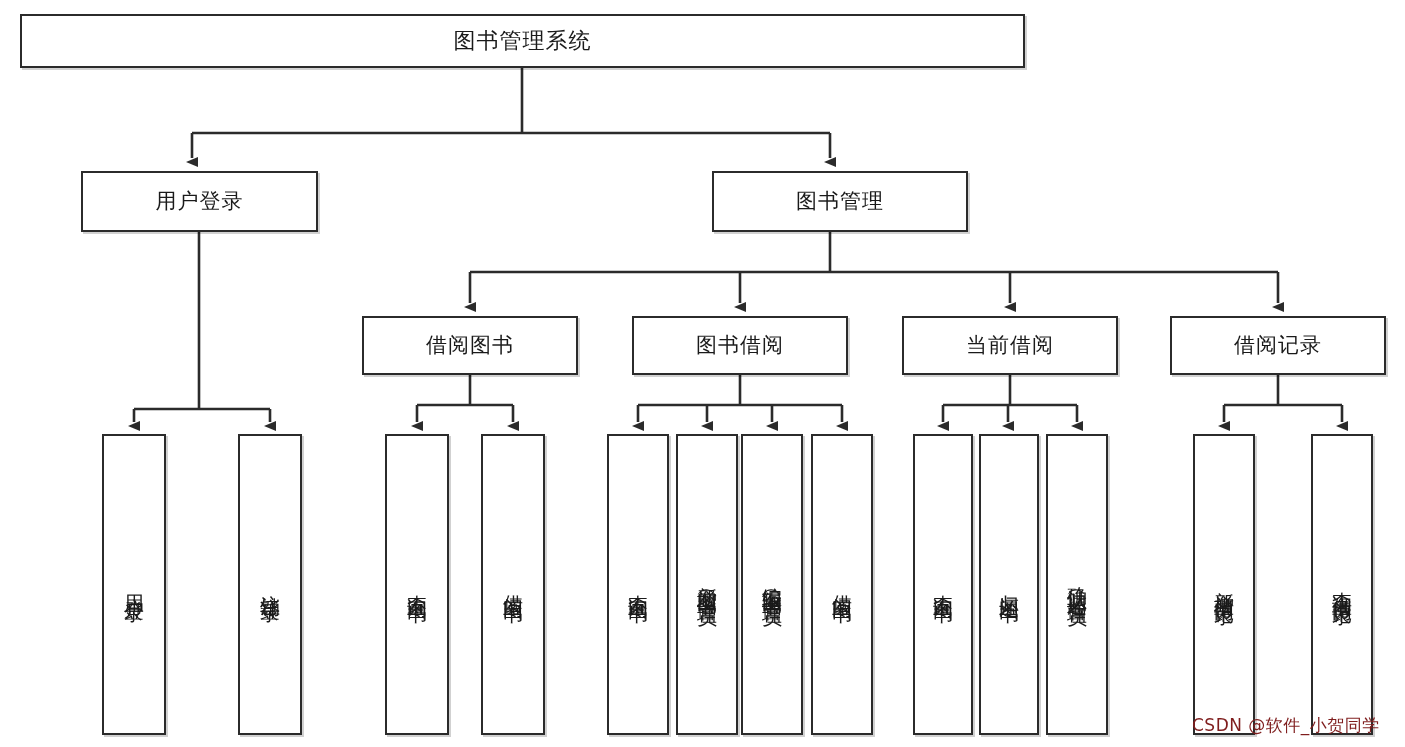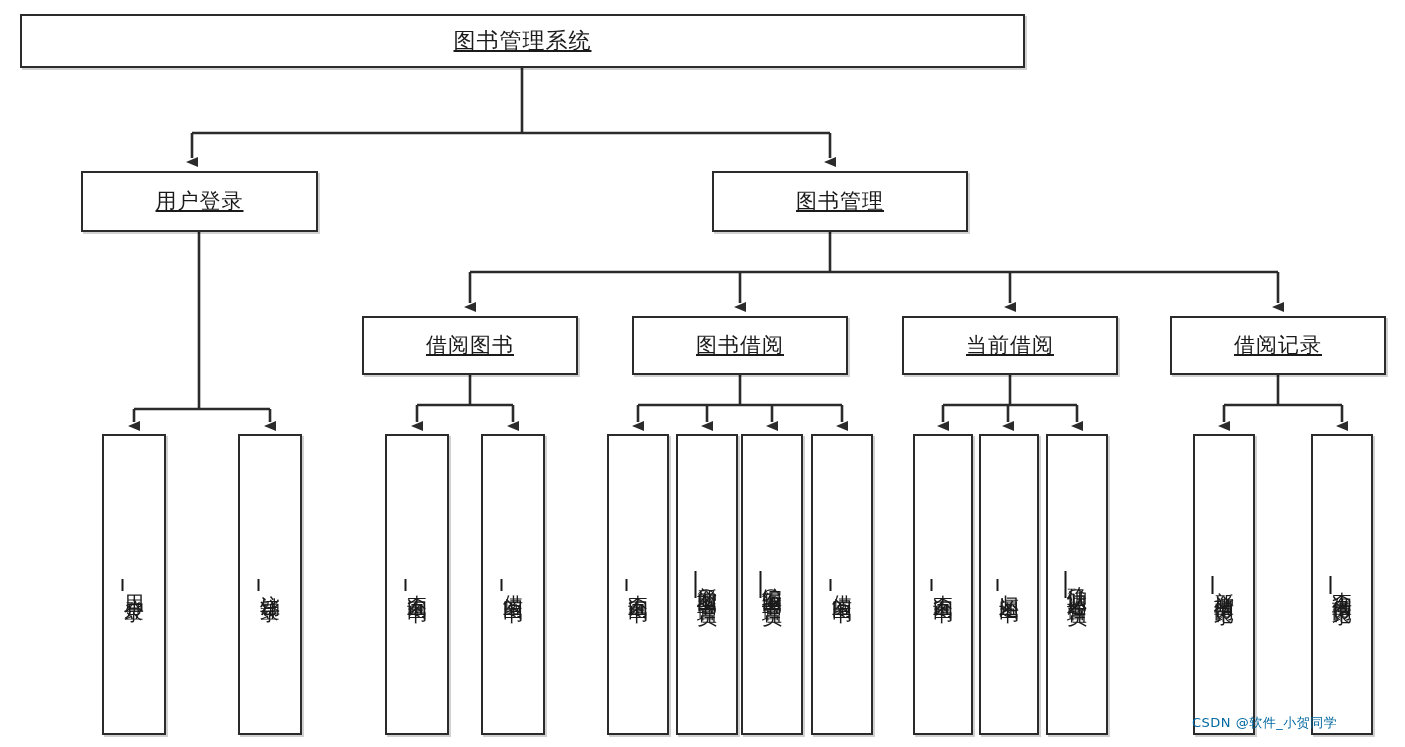--- a/index.html
+++ b/index.html
@@ -34,34 +34,33 @@
     align-items: center;
     justify-content: center;
     box-shadow: 2px 2px 0 rgba(0,0,0,0.18);
   }
   .node .label {
     color: #1a1a1a;
     font-size: 21px;
     line-height: 1.25;
     letter-spacing: 1px;
     white-space: nowrap;
-    text-decoration: underline;
   }
   .node.vertical .label {
     writing-mode: vertical-rl;
     text-orientation: upright;
     letter-spacing: 3px;
     font-size: 20px;
     white-space: nowrap;
   }
   .node.root .label { font-size: 22px; }
   .watermark {
     position: absolute;
-    color: #0369a1;
-    font-size: 13px;
+    color: #7f1d1d;
+    font-size: 17px;
     letter-spacing: 0.5px;
     white-space: nowrap;
     user-select: none;
   }
 </style>
 </head>
 <body>
 
 <div id="diagram-root">
 

